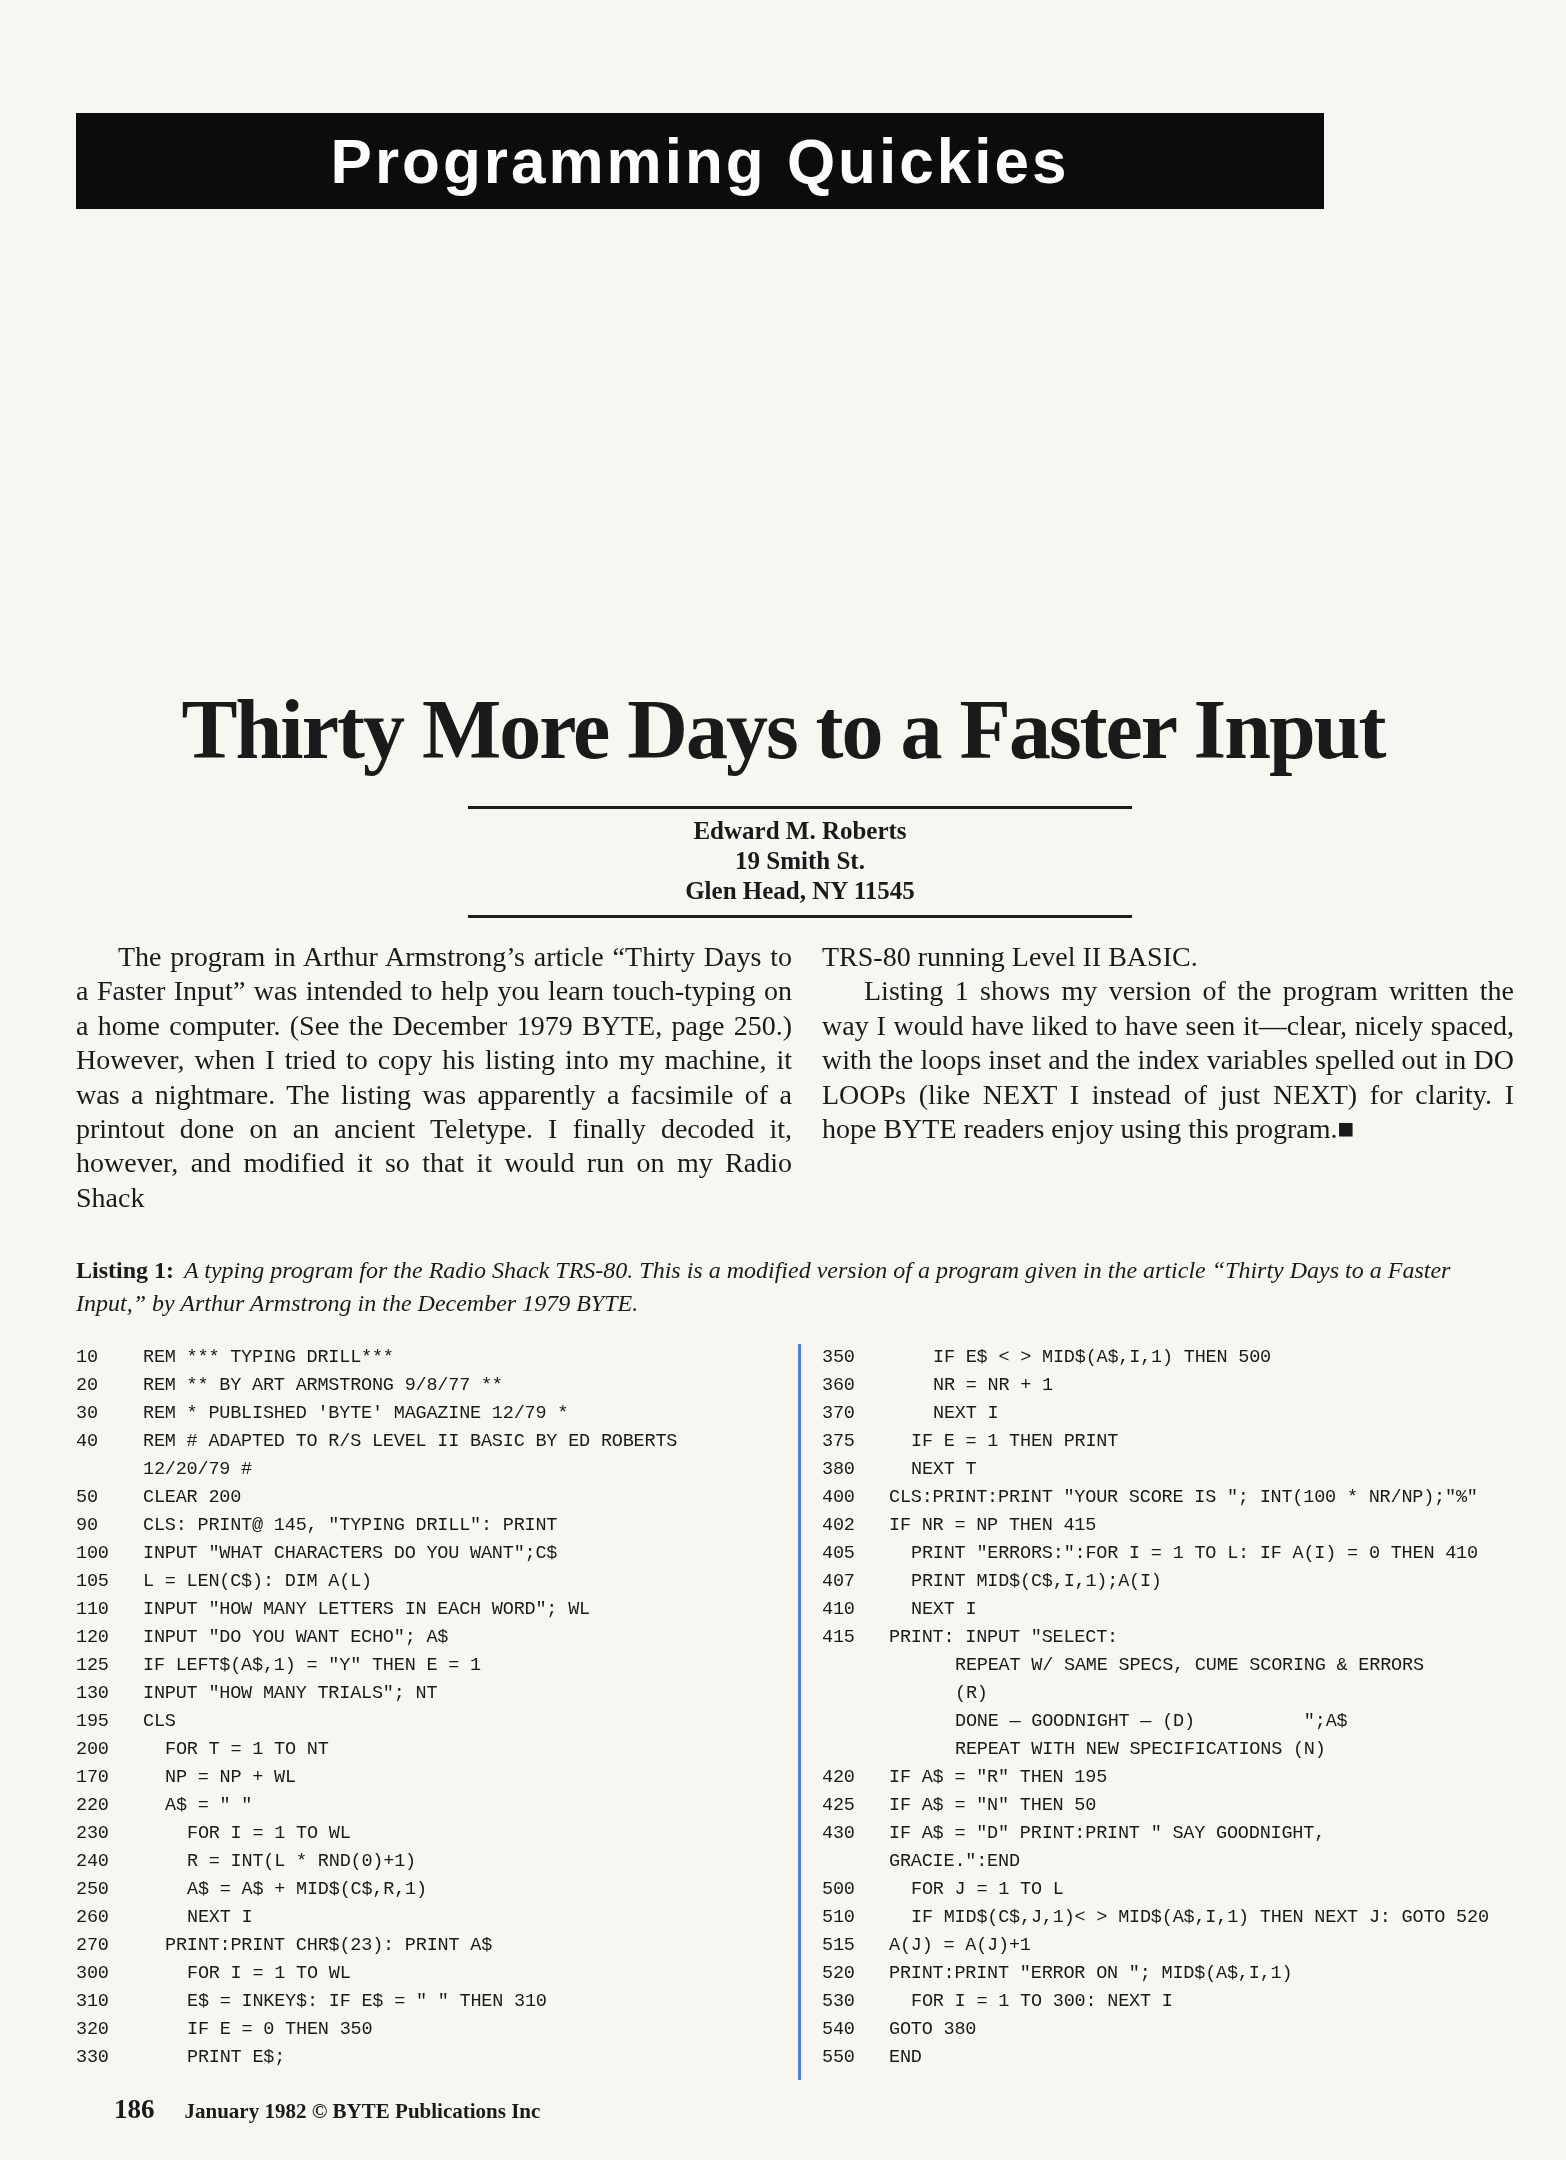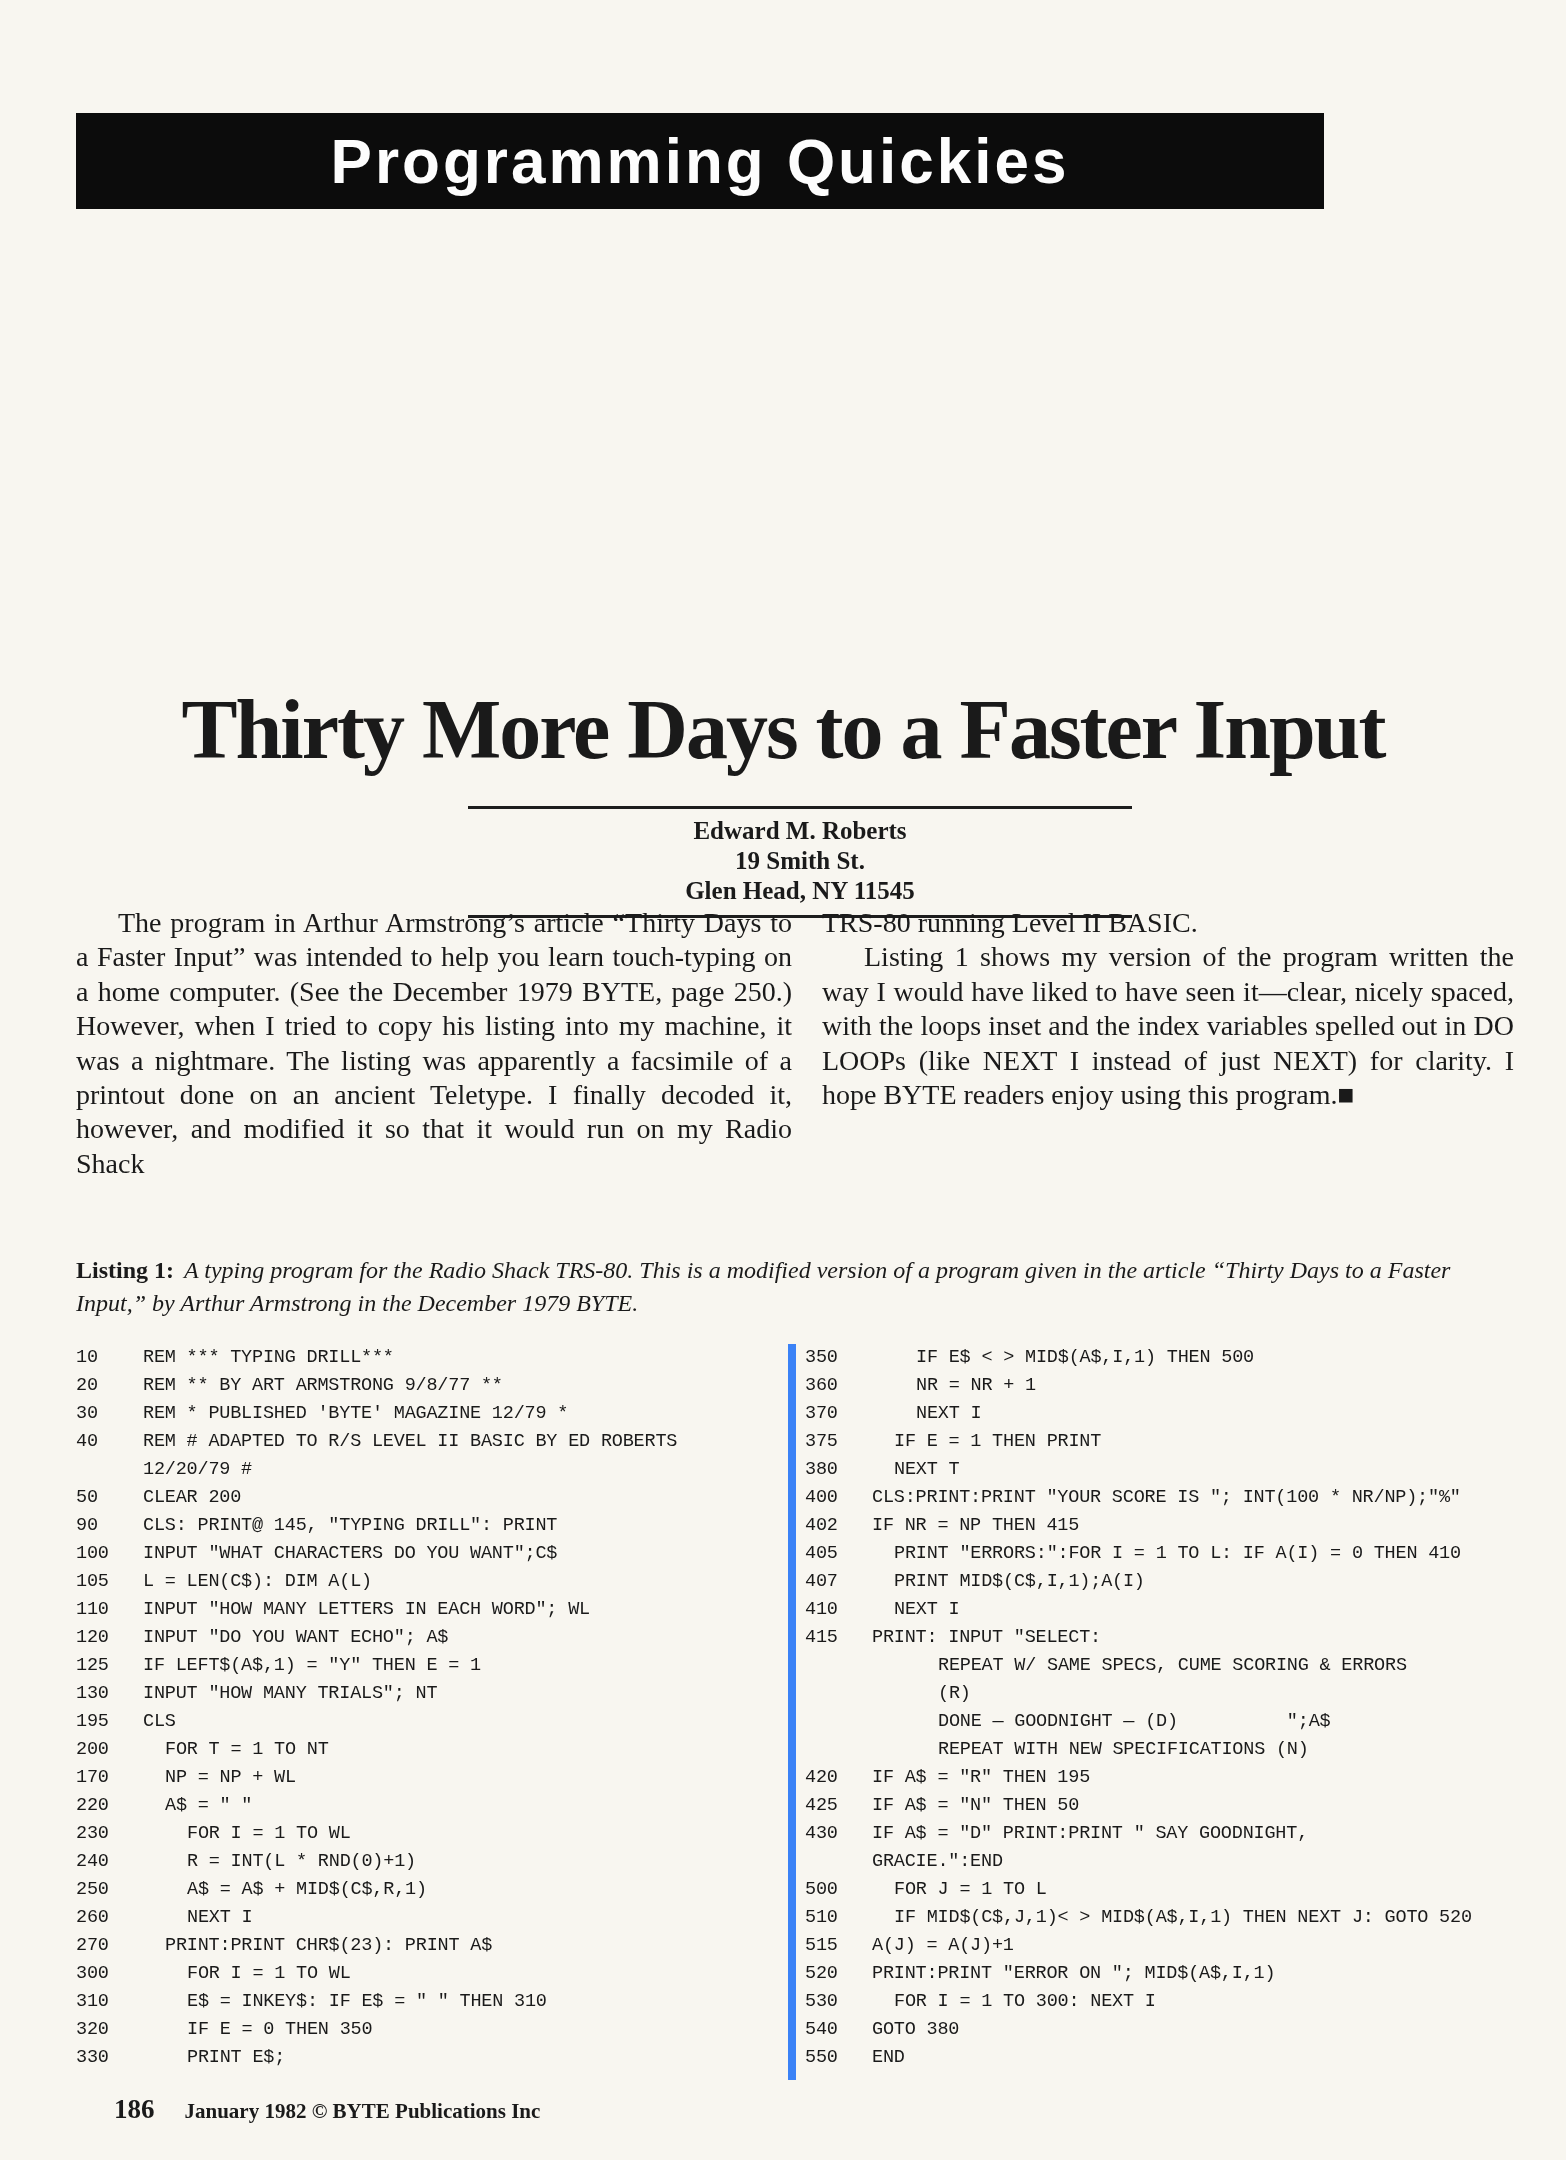--- a/index.html
+++ b/index.html
@@ -38,21 +38,21 @@
   }
   .author-block{
     position:absolute;left:468px;top:806px;width:664px;
     border-top:3px solid var(--rule);
     border-bottom:3px solid var(--rule);
     padding:7px 0 9px 0;
     text-align:center;
     font-weight:bold;font-size:25px;line-height:30px;
   }
   .body-col{
-    position:absolute;top:906px;
+    position:absolute;top:940px;
     font-size:28px;line-height:34.4px;
     text-align:justify;
   }
   .body-left{left:76px;width:716px;}
   .body-right{left:822px;width:692px;}
   .body-col p{margin:0;text-indent:42px;}
   .body-col p.cont{text-indent:0;}
   .caption{
     position:absolute;left:76px;top:1254px;width:1438px;
     font-size:24px;line-height:33px;font-style:italic;
@@ -60,23 +60,23 @@
   .cap-label{font-style:normal;font-weight:bold;padding-right:10px;}
   .listing{
     position:absolute;left:76px;top:1344px;width:1440px;
     display:flex;
     font-family:"Liberation Mono", monospace;
     font-size:18.5px;line-height:28px;letter-spacing:-0.2px;
   }
   .code-col{width:712px;flex:none;}
   .code-col-right{
     width:694px;
-    margin-left:0;
-    border-left:8px solid #3b82f6;
-    padding-left:9px;
+    margin-left:10px;
+    border-left:3px solid #3b82f6;
+    padding-left:21px;
     min-height:736px;
   }
   .code-line{display:flex;gap:19px;}
   .ln{width:48px;flex:none;}
   .code{white-space:pre;}
   .footer{
     position:absolute;left:114px;top:2094px;
     display:flex;align-items:baseline;gap:30px;
   }
   .pagenum{font-size:27px;font-weight:bold;}

